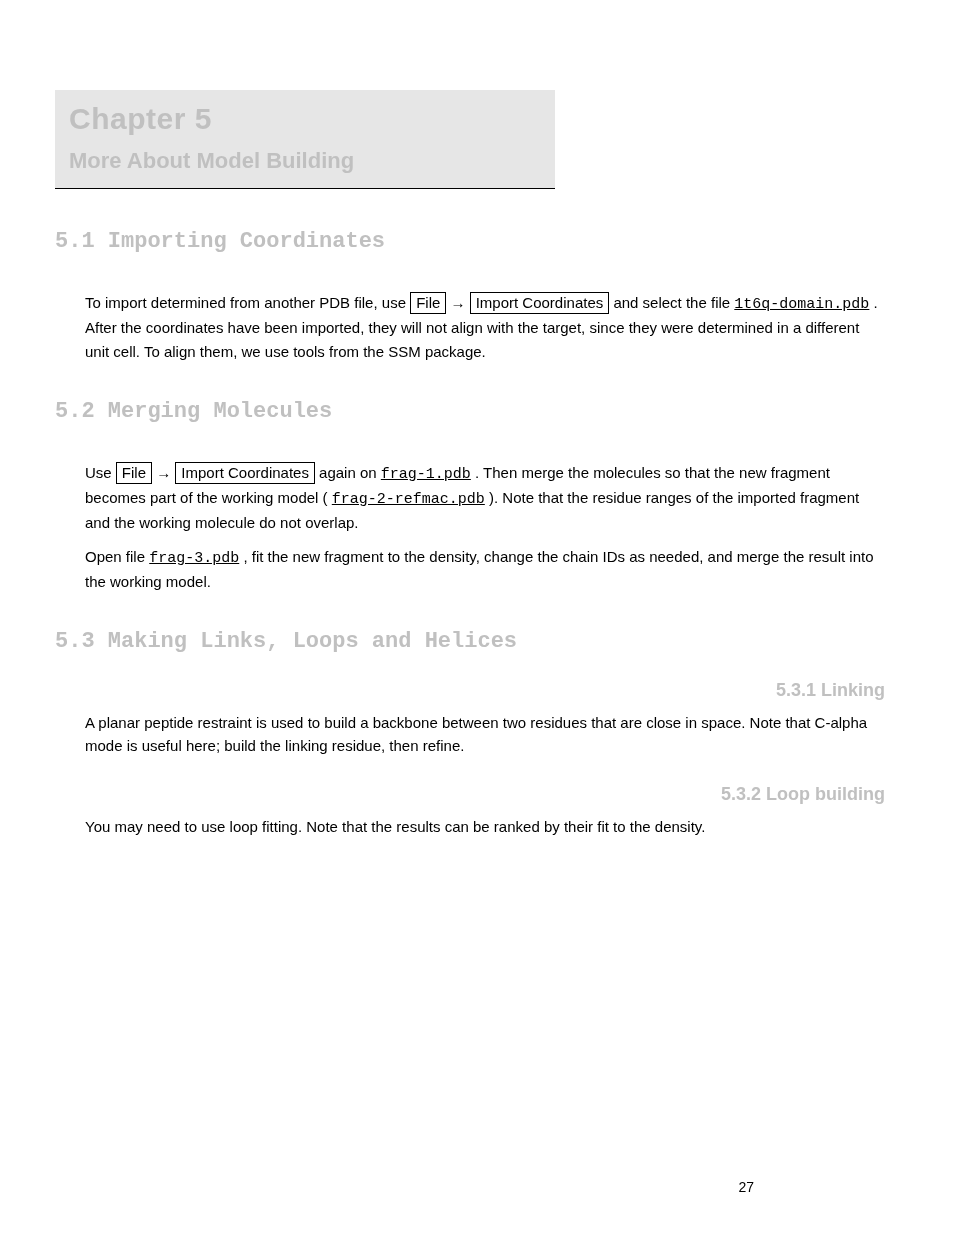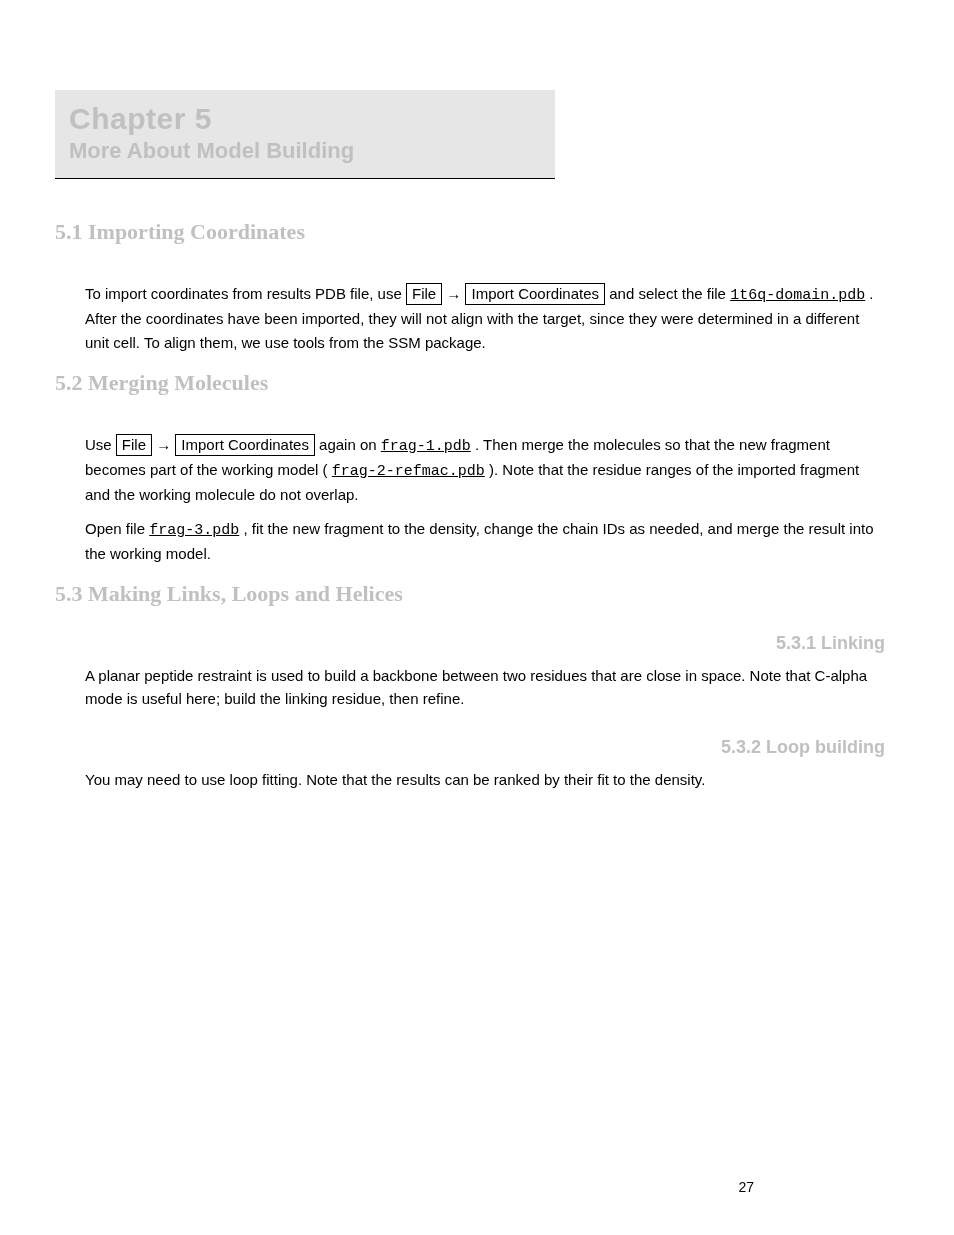--- a/index.html
+++ b/index.html
@@ -29,32 +29,32 @@
     font-size: 30px;
     font-weight: bold;
     color: #c0c0c0;
     letter-spacing: 0.5px;
   }
   .chapter-title {
     font-family: 'Trebuchet MS', Verdana, Arial, sans-serif;
     font-size: 22px;
     font-weight: bold;
     color: #c0c0c0;
-    margin-top: 2px;
+    margin-top: 12px;
   }
   .body {
     margin-top: 40px;
     width: 830px;
   }
   .section-title {
-    font-family: Liberation Serif, serif;
+    font-family: Liberation Mono, monospace;
     font-size: 22px;
     font-weight: bold;
     color: #c0c0c0;
-    margin: 16px 0 6px 0;
+    margin: 36px 0 6px 0;
   }
   .subsection-title {
     font-family: 'Trebuchet MS', Verdana, Arial, sans-serif;
     font-size: 18px;
     font-weight: bold;
     color: #c0c0c0;
     margin: 26px 0 4px 0;
     text-align: right;
   }
   .para {
@@ -97,21 +97,21 @@
     <div class="heading-band">
       <div class="chapter-tag">Chapter 5</div>
       <div class="chapter-title">More About Model Building</div>
     </div>
   </div>
 
   <div class="body">
 
     <div class="section-title">5.1 Importing Coordinates</div>
     <p class="para">
-      <span>To import coordinates from results PDB file, use </span>
+      <span>To import determined from another PDB file, use </span>
       <span class="menu-key">File</span>
       <span> → </span>
       <span class="menu-key">Import Coordinates</span>
       <span> and select the file </span>
       <span class="filename">1t6q-domain.pdb</span>
       <span>. After the coordinates have been imported, they will not align with the target, since they were determined in a different unit cell. To align them, we use tools from the SSM package.</span>
     </p>
 
     <div class="section-title">5.2 Merging Molecules</div>
     <p class="para">

